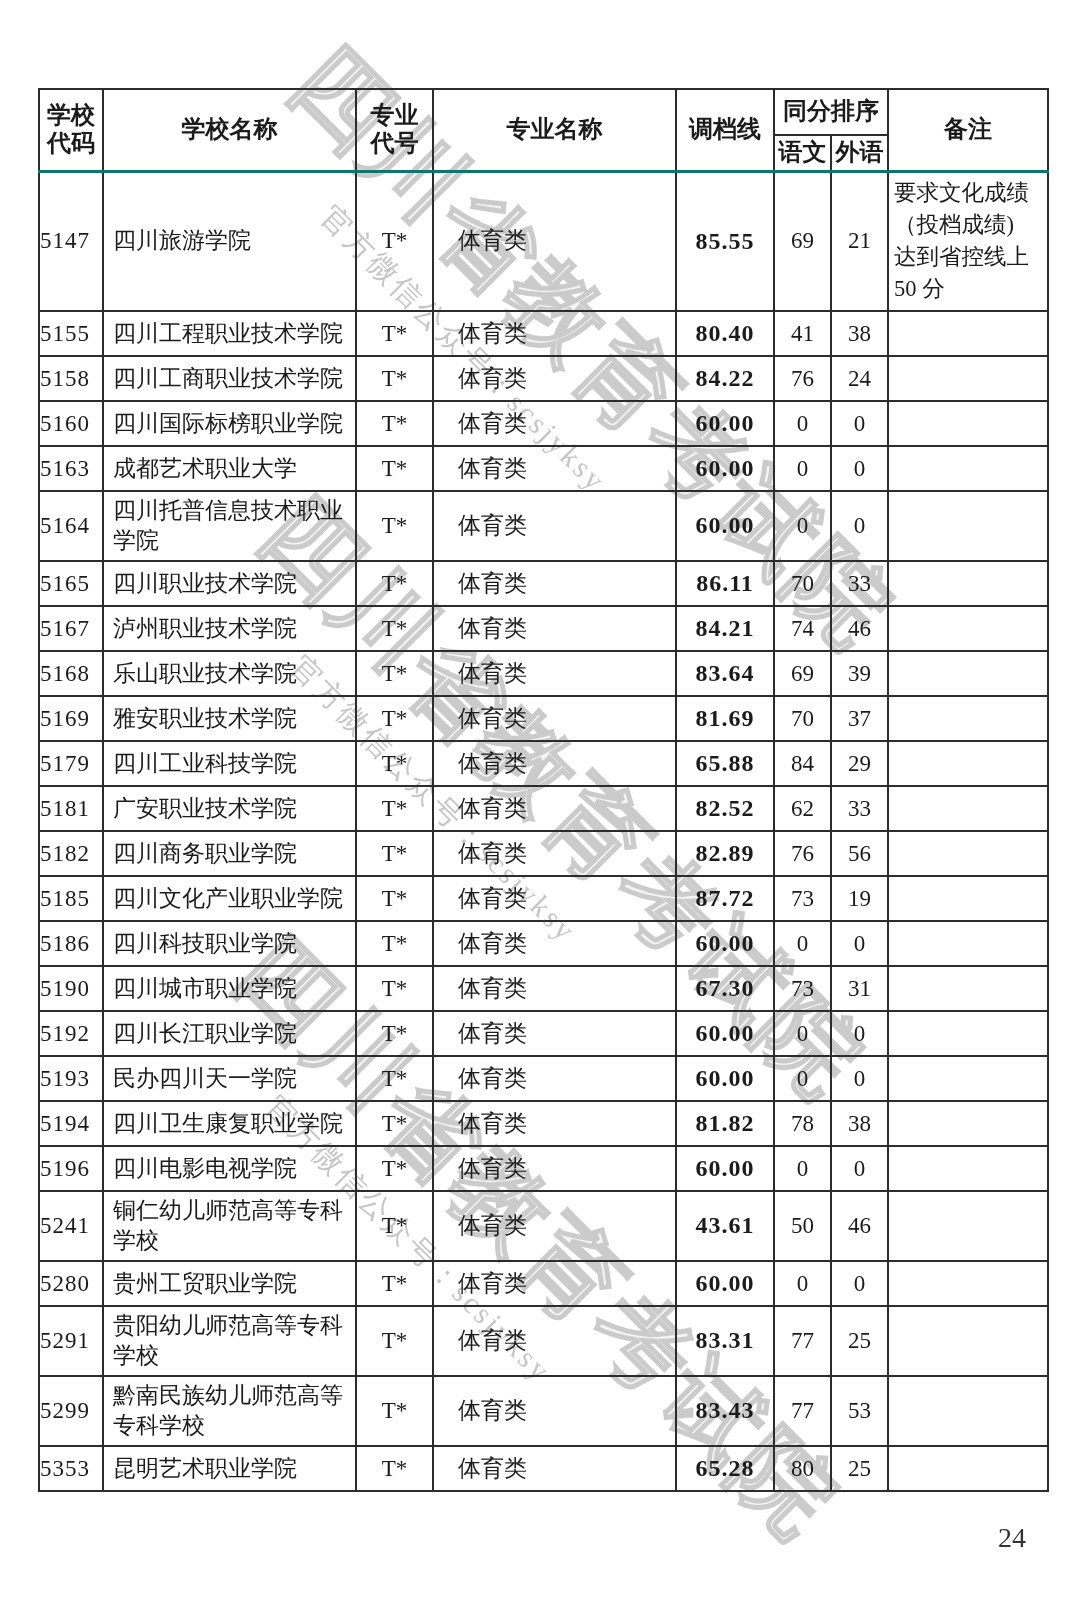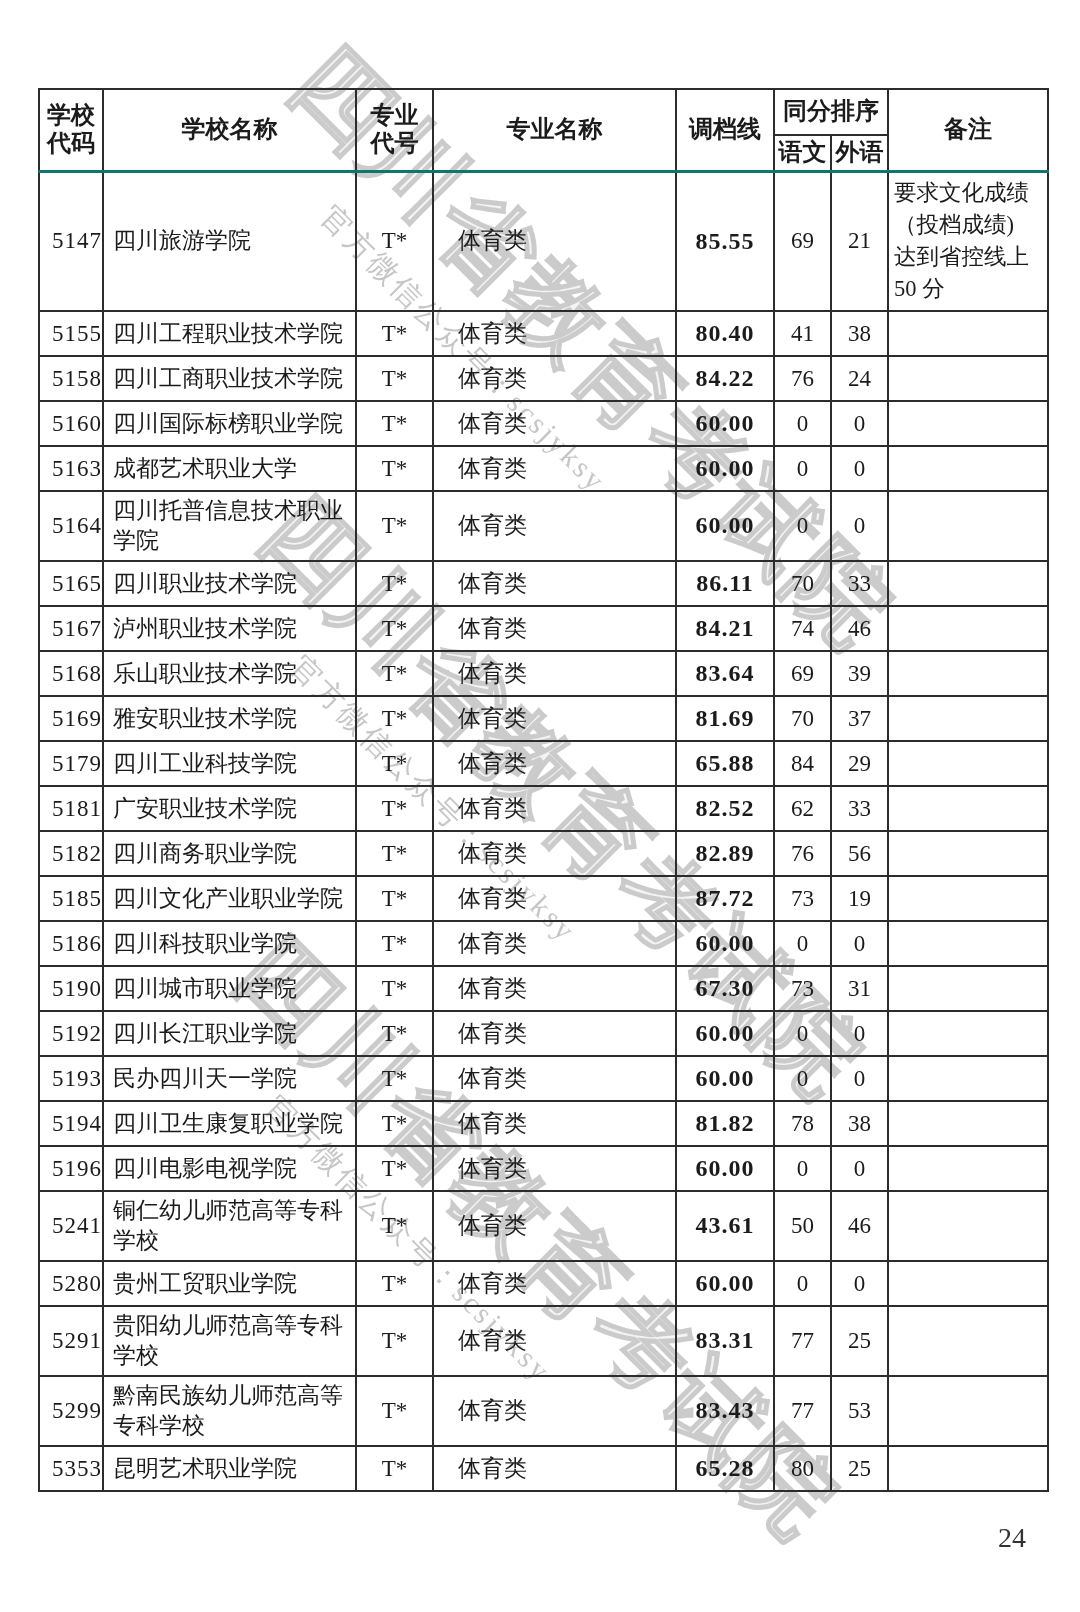--- a/index.html
+++ b/index.html
@@ -77,21 +77,21 @@
 
   .score-table td {
     font-size: 23px;
     vertical-align: middle;
     line-height: 1.3;
   }
   tr.r-normal td { height: 45px; }
   tr.r-two td    { height: 70px; }
   tr.r-remark td { height: 140px; }
 
-  td.c-code   { text-align: right; letter-spacing: 1px; }
+  td.c-code   { text-align: left; letter-spacing: 1px; }
   td.c-name   { text-align: left; padding-left: 9px; padding-right: 2px; }
   td.c-mcode  { text-align: center; }
   td.c-mname  { text-align: left; padding-left: 24px; }
   td.c-line   { text-align: center; font-weight: 700; font-size: 24px; letter-spacing: 1px; margin-left: 37px; }
   td.c-yw, td.c-wy { text-align: center; }
   td.c-remark { text-align: left; padding: 4px 11px 4px 5px; line-height: 1.42; font-size: 22.5px; }
 
   
   .page-number {
     position: absolute;

